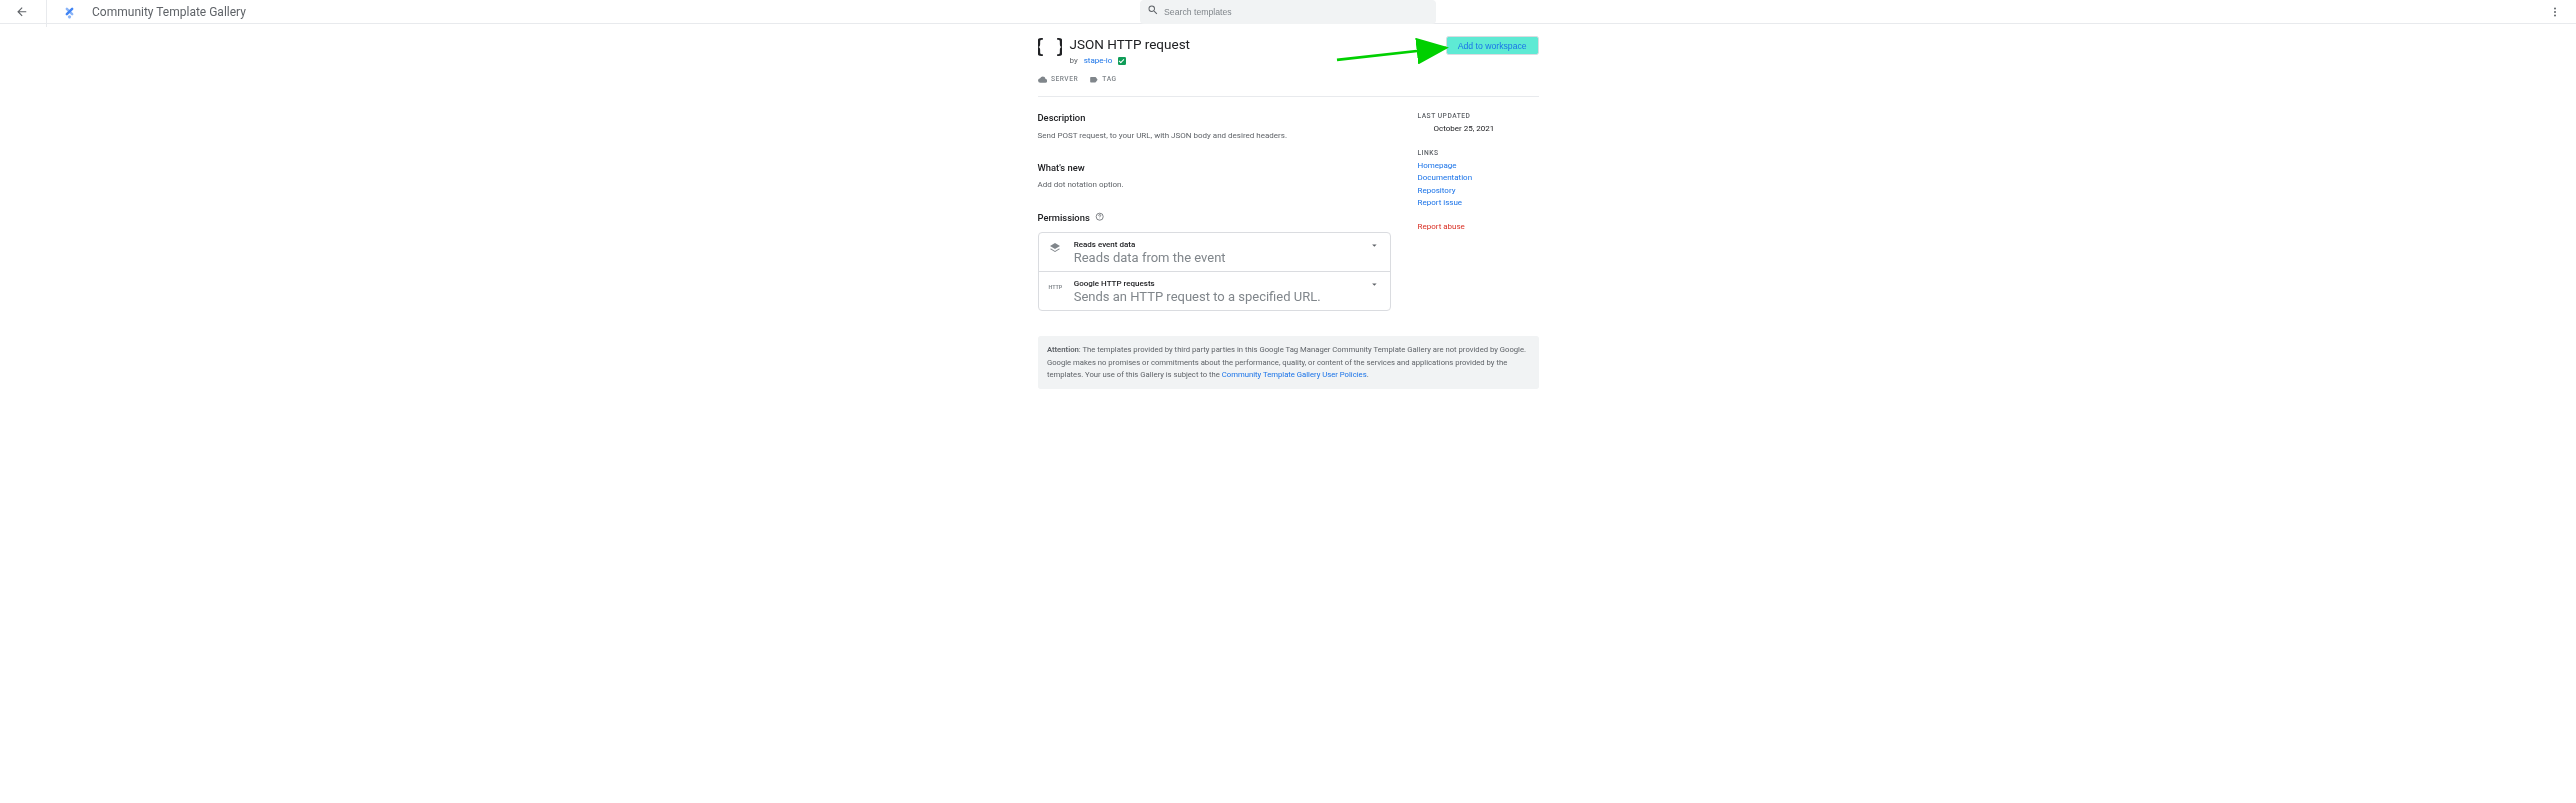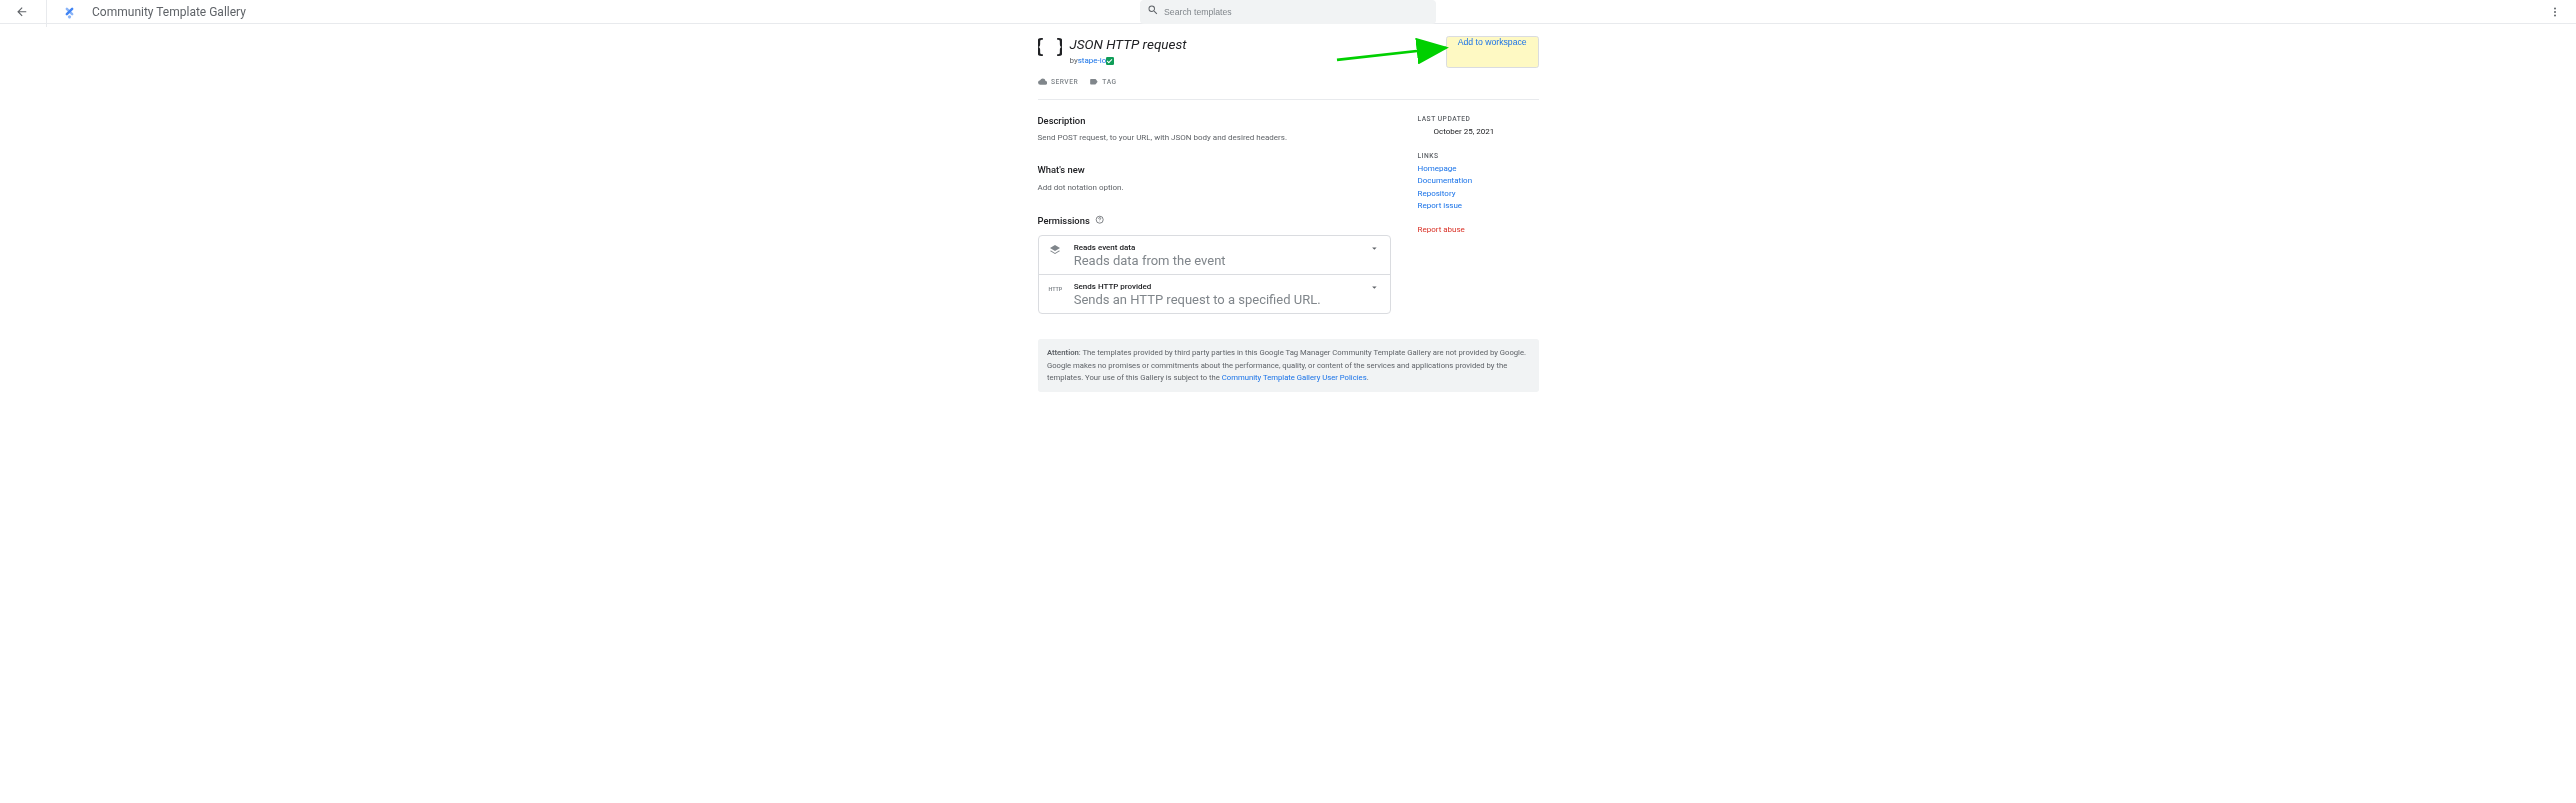--- a/index.html
+++ b/index.html
@@ -82,22 +82,22 @@
     
     .content { width: 501px; margin: 0 auto; padding-top: 12px; }
     
     .row-top {
       display: flex;
       align-items: flex-start;
       position: relative;
     }
     .robot-svg { width: 24px; height: 24px; color: #202124; flex-shrink: 0; }
     .title-group { margin-left: 8px; flex: 1; }
-    .tmpl-title { font-size: 13.5px; font-weight: 400; color: #202124; line-height: 17.5px; font-style: italic; }
-    .byline { font-size: 8px; color: #5f6368; margin-top: 2.7px; display: flex; align-items: center; gap: 0; }
+    .tmpl-title { font-size: 13.5px; font-weight: 400; color: #202124; line-height: 17.5px; }
+    .byline { font-size: 8px; color: #5f6368; margin-top: 2.7px; display: flex; align-items: center; gap: 6px; }
     .byline a { color: #1a73e8; text-decoration: none; }
     .verified-badge {
       width: 8px;
       height: 8px;
       background: #0f9d58;
       display: inline-block;
       border-radius: 1.3px;
       position: relative;
     }
     .verified-badge::after {
@@ -106,29 +106,30 @@
       left: 2px;
       top: 1px;
       width: 2px;
       height: 4px;
       border: solid white;
       border-width: 0 1px 1px 0;
       transform: rotate(45deg);
     }
     .add-btn {
       border: 0.7px solid #dadce0;
-      background: #fef9c3;
+      background: #5eead4;
       color: #1a73e8;
       font-size: 8.7px;
       font-weight: 500;
       padding: 0 10.8px;
-      height: 32px;
+      height: 19px;
       border-radius: 2.7px;
       cursor: pointer;
       display: flex;
+      align-items: center;
     }
     
     .meta-row {
       display: flex;
       align-items: center;
       gap: 10.8px;
       margin-top: 9.4px;
       padding-bottom: 12px;
       border-bottom: 0.7px solid #e8eaed;
     }
@@ -324,21 +325,21 @@
             </div>
             <span class="perm-chev">
               <svg width="10.8" height="10.8" viewBox="0 0 24 24" fill="currentColor">
                   <path d="M7 10l5 5 5-5z"></path>
                 </svg>
             </span>
           </div>
           <div class="perm-item">
             <span class="perm-icon">HTTP</span>
             <div class="perm-text">
-              <div class="perm-title">Sends HTTP provided</div>
+              <div class="perm-title">Google HTTP requests</div>
               <div class="perm-sub">Sends an HTTP request to a specified URL.</div>
             </div>
             <span class="perm-chev">
               <svg width="10.8" height="10.8" viewBox="0 0 24 24" fill="currentColor">
                   <path d="M7 10l5 5 5-5z"></path>
                 </svg>
             </span>
           </div>
         </div>
       </div>

